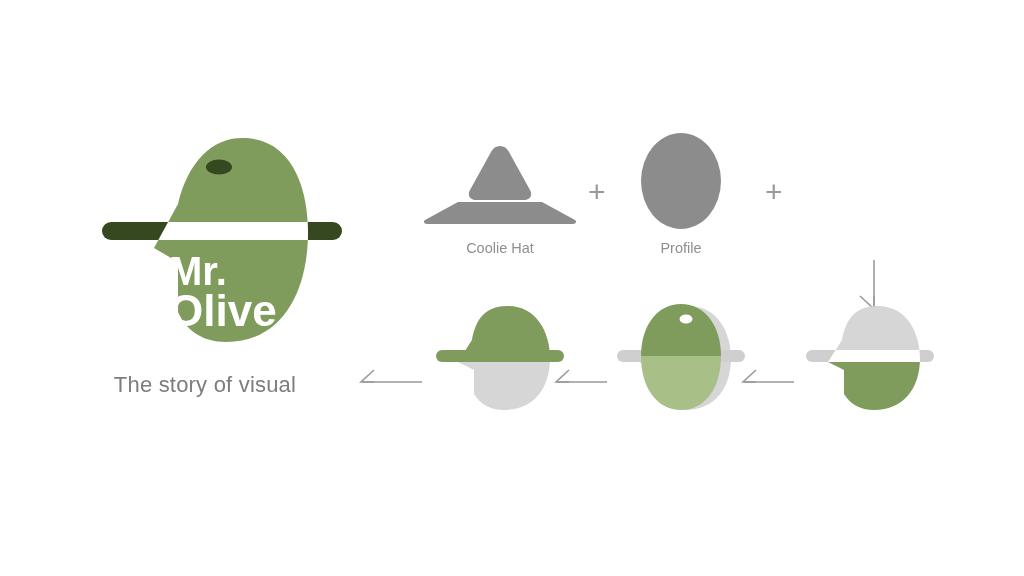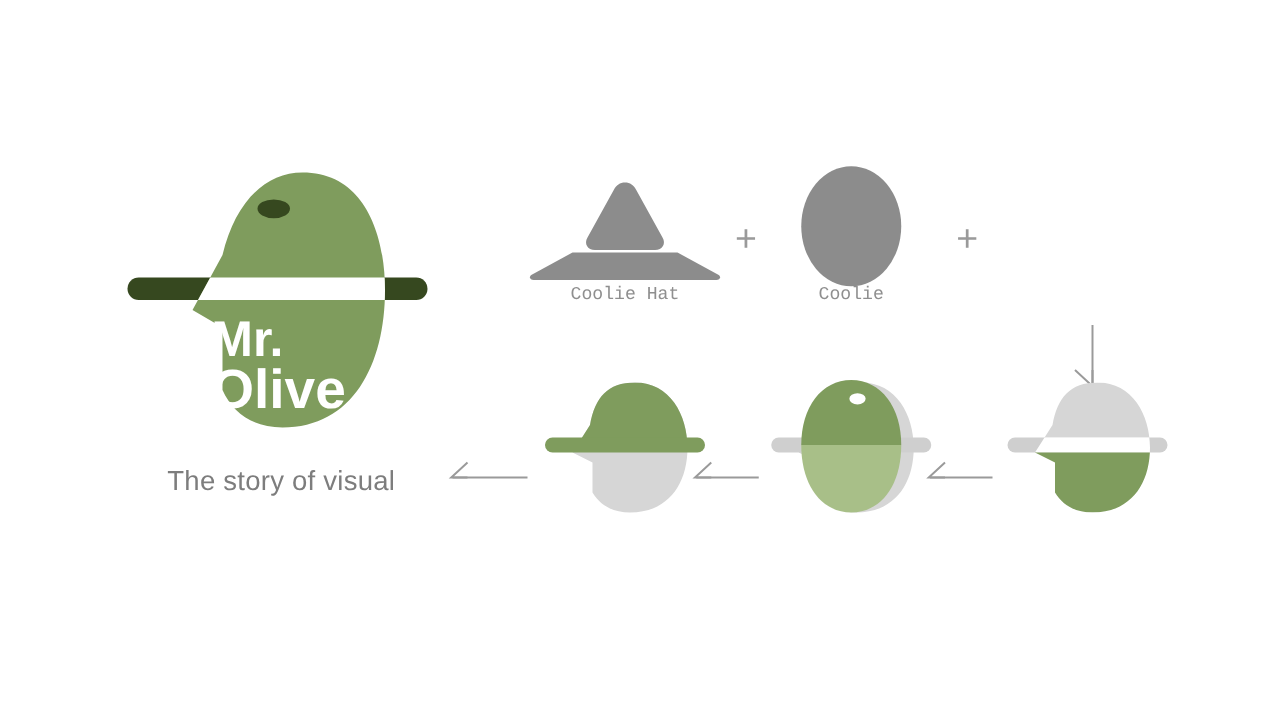--- a/index.html
+++ b/index.html
@@ -35,37 +35,36 @@
 
   #brand-tagline {
     left: 0px;
     top: 372px;
     width: 410px;
     text-align: center;
     font-size: 22px;
     color: #7d7d7d;
     letter-spacing: 0.2px;
     font-family: "Liberation Sans", sans-serif;
-    padding-left: 20px;
   }
 
   
   .ingredient {
     width: 160px;
     text-align: center;
   }
   .ingredient .art {
     height: 100px;
     position: relative;
   }
   .ingredient .caption {
-    margin-top: 0;
+    margin-top: 12px;
     font-size: 14.5px;
     color: #8f8f8f;
-    font-family: Liberation Mono, monospace;
+    font-family: Liberation Sans, sans-serif;
     white-space: nowrap;
   }
 
   #ing-hat   { left: 420px; top: 128px; }
   #ing-olive { left: 601px; top: 128px; }
   #ing-prof  { left: 790px; top: 128px; }
 
   .plus {
     font-size: 30px;
     color: #9a9a9a;
@@ -159,21 +158,21 @@
   </div>
 
   <div class="abs plus" id="plus-1">+</div>
 
   <div class="abs ingredient" id="ing-olive">
     <div class="art">
       <svg width="160" height="100" viewBox="0 0 160 100">
         <ellipse cx="80" cy="53" rx="40" ry="48" fill="#8c8c8c"></ellipse>
       </svg>
     </div>
-    <div class="caption">Coolie</div>
+    <div class="caption">Profile</div>
   </div>
 
   <div class="abs plus" id="plus-2">+</div>
 
 
   <div class="abs arrow" id="arrow-down">
     <svg width="44" height="56" viewBox="0 0 44 56">
       <line x1="22" y1="2" x2="22" y2="50" stroke="#9a9a9a" stroke-width="1.6"></line>
       <polyline points="8,38 22,51 22,38" fill="none" stroke="#9a9a9a" stroke-width="1.6"></polyline>
     </svg>

